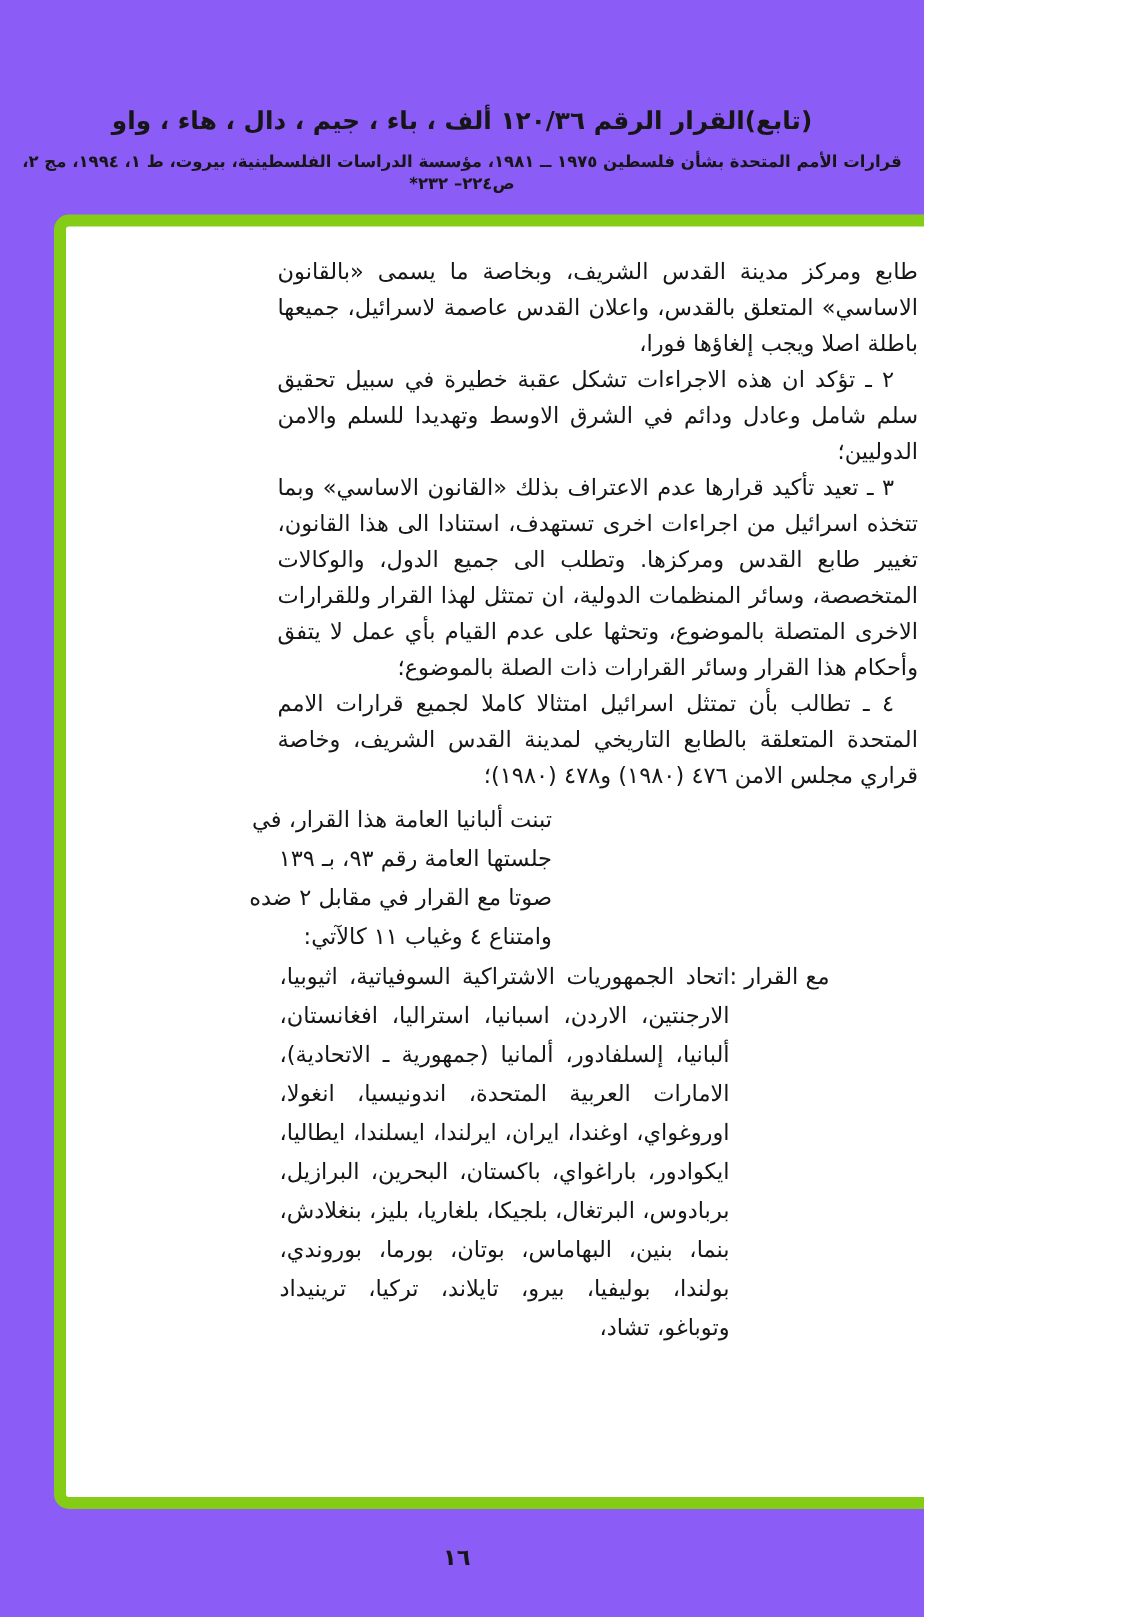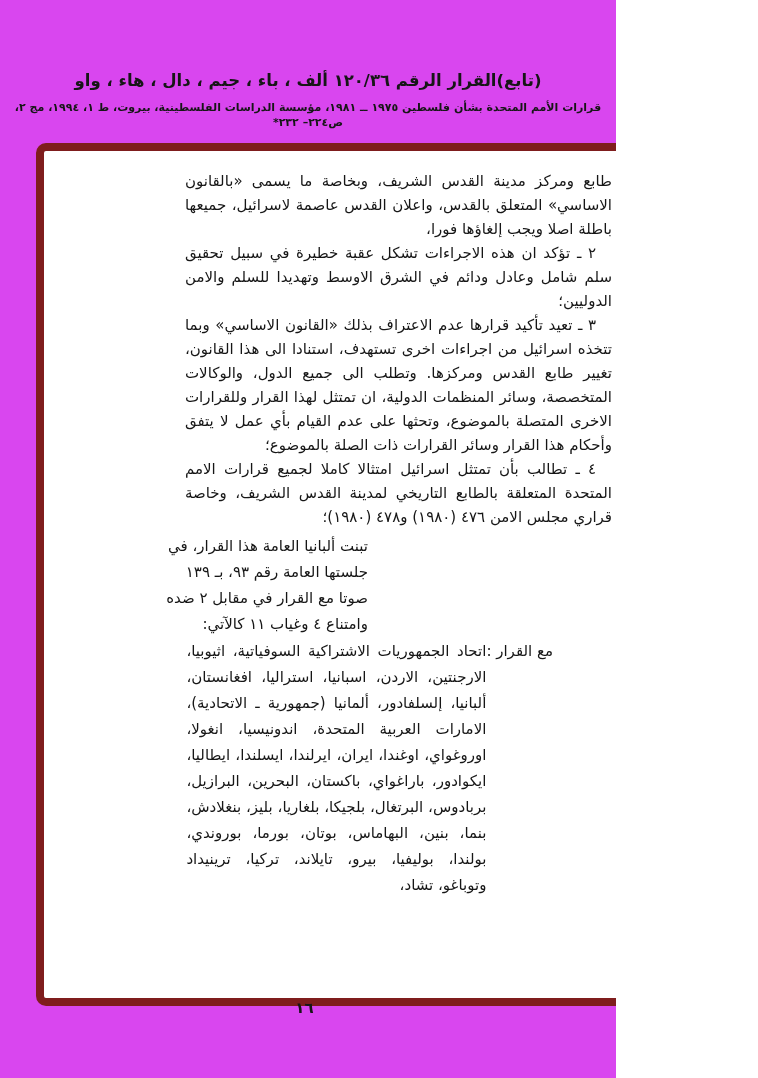--- a/index.html
+++ b/index.html
@@ -3,40 +3,40 @@
 <meta charset="utf-8">
 <style>
   html, body { margin:0; padding:0; background:#ffffff; }
   body {
     width:758px; height:1078px;
     font-family:"DejaVu Sans", sans-serif;
     color:#161616;
   }
   .page {
     position:relative; width:616px; height:1078px;
-    background:#d946ef; direction:rtl; overflow:hidden;
+    background:#8b5cf6; direction:rtl; overflow:hidden;
   }
   
   .doc-header {
     position:absolute; top:70px; left:0; right:0;
     text-align:center;
   }
   .title {
     font-weight:bold; font-size:16.5px; line-height:22px;
     letter-spacing:0.2px;
   }
   .citation {
     font-weight:bold; font-size:11px; line-height:15px;
     margin-top:8px;
   }
   
   .frame {
     position:absolute; left:36px; top:143px;
     width:680px; height:863px;
-    border:8px solid #7f1d1d; border-radius:10px;
+    border:8px solid #84cc16; border-radius:10px;
     box-sizing:border-box; background:#ffffff;
   }
   .text-col {
     margin:18px 96px 0 141px;
     font-size:15px; line-height:24px;
     text-align:justify; text-justify:inter-word;
   }
   .para { margin:0; }
   .item { text-indent:16px; } 
   .item b { font-weight:normal; }
@@ -48,21 +48,21 @@
   .adoption-line { white-space:nowrap; }
   
   .vote-row {
     display:flex; align-items:flex-start;
     margin:1px 59px 0 0; line-height:26px;
   }
   .vote-label { flex:0 0 auto; white-space:nowrap; margin-left:0; }
   .vote-names { width:300px; text-align:justify; text-justify:inter-word; }
   
   .page-footer {
-    position:absolute; top:998px; left:0; right:0;
+    position:absolute; top:1028px; left:0; right:0;
     text-align:center;
   }
   .pagenum {
     font-weight:bold; font-size:15px;
     letter-spacing:7px; margin-left:-7px;
   }
 </style>
 </head>
 <body>
 

